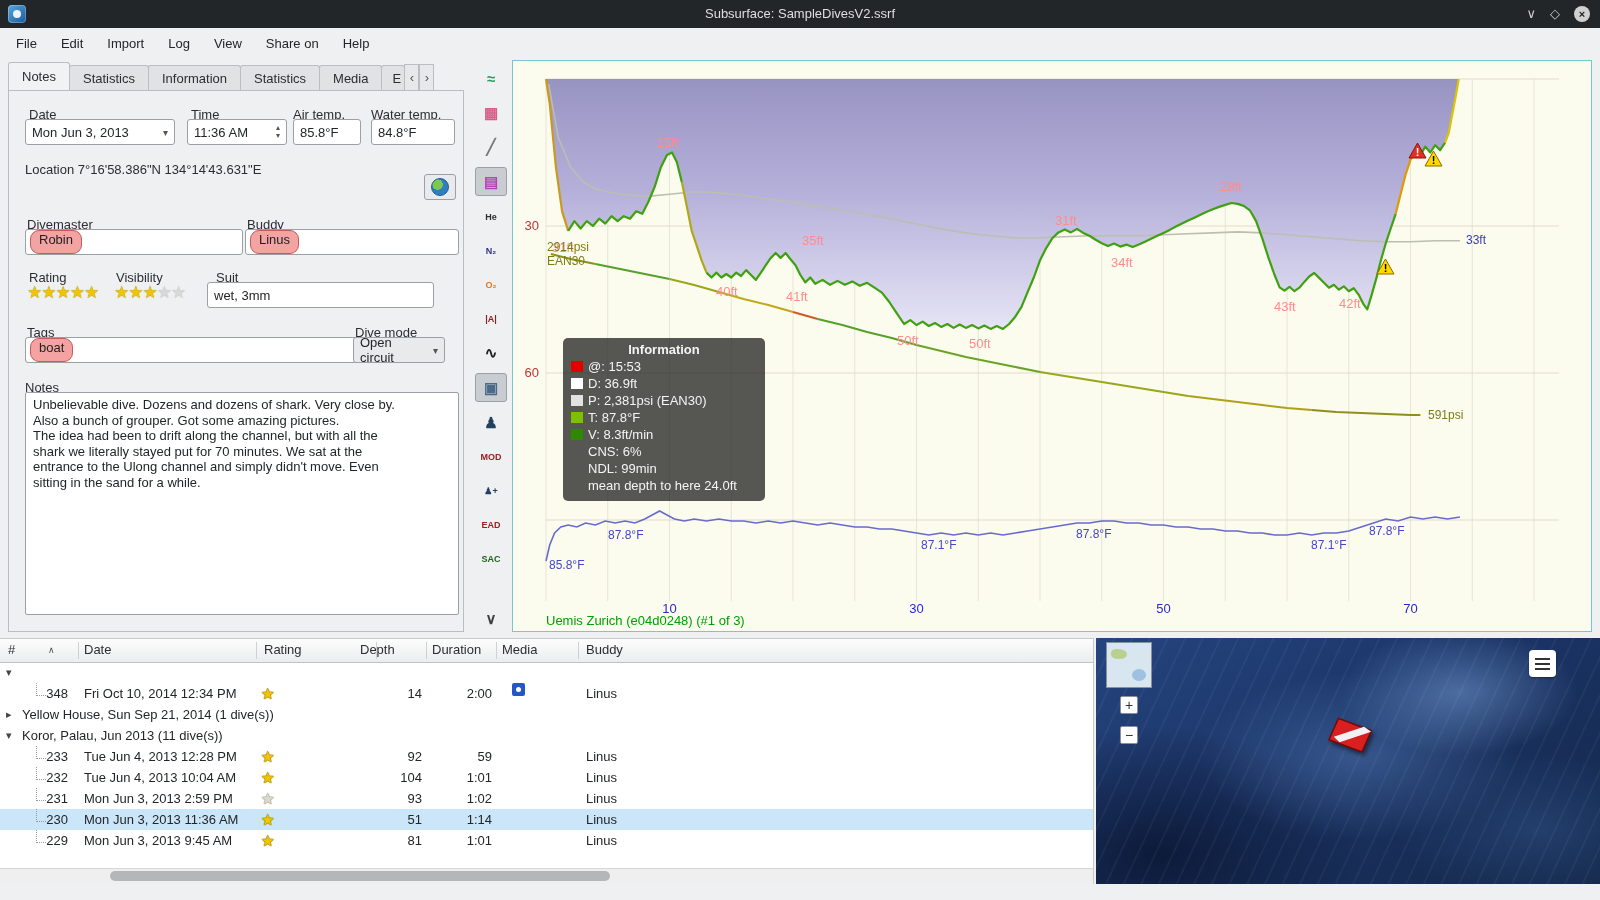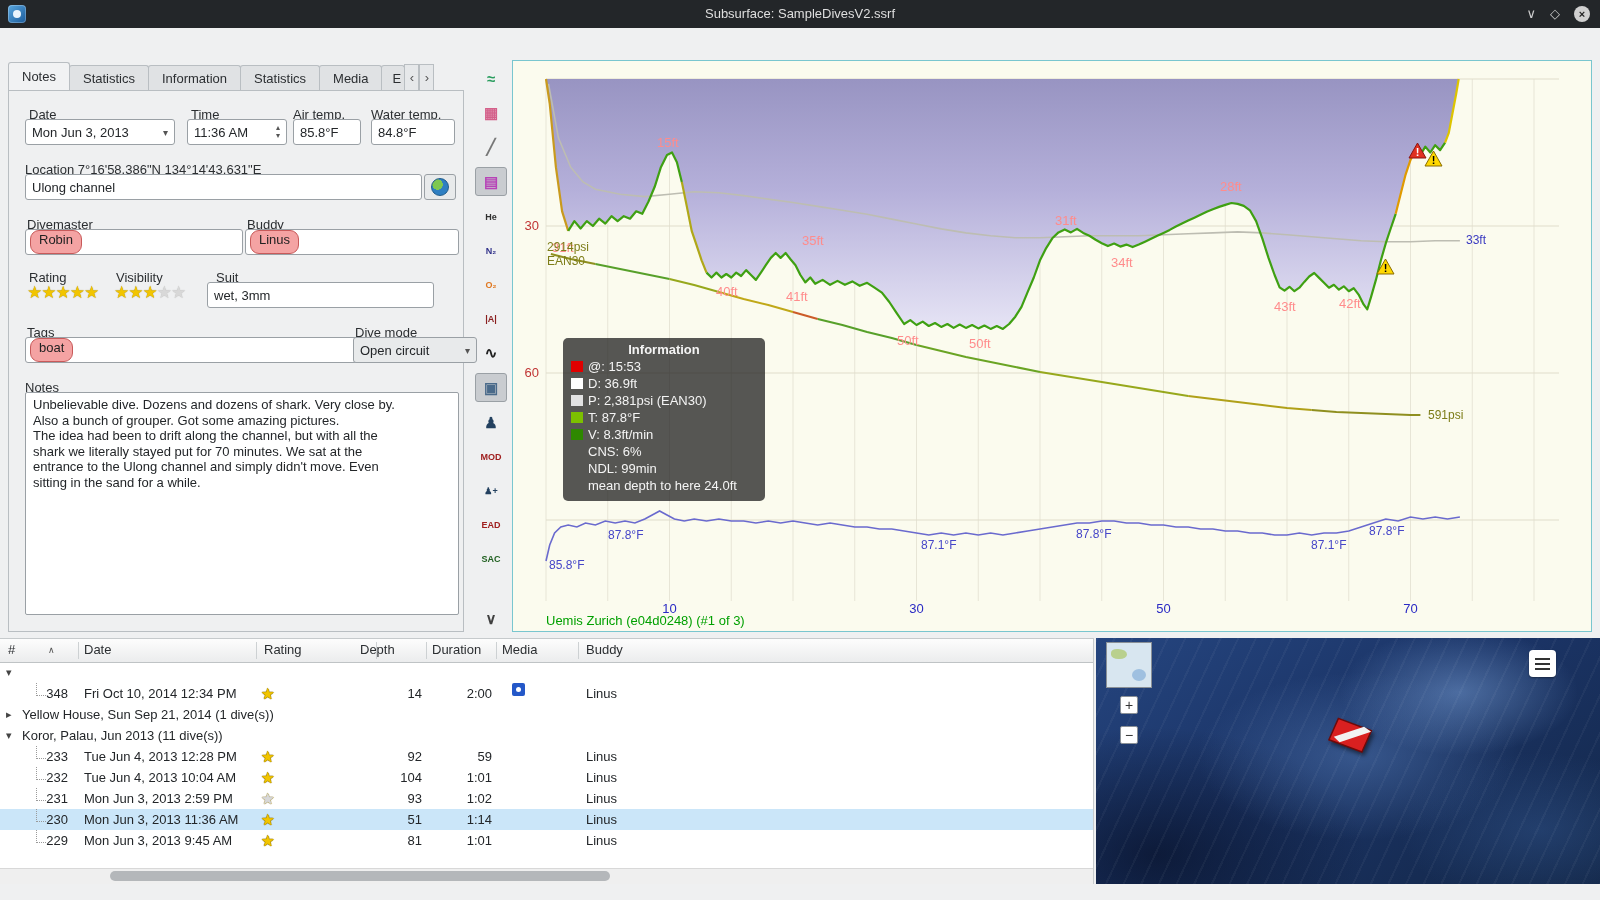--- a/index.html
+++ b/index.html
@@ -126,20 +126,29 @@
   <div class="titlebar">
     <span class="app-icon"></span>
     <span class="title">Subsurface: SampleDivesV2.ssrf</span>
     <span class="win-controls">
       <span class="wc">∨</span>
       <span class="wc">◇</span>
       <span class="close-icon">×</span>
     </span>
   </div>
 
+  <div class="menubar">
+      <span class="menu-item">File</span>
+      <span class="menu-item">Edit</span>
+      <span class="menu-item">Import</span>
+      <span class="menu-item">Log</span>
+      <span class="menu-item">View</span>
+      <span class="menu-item">Share on</span>
+      <span class="menu-item">Help</span>
+    </div>
 
   <div class="left-panel">
     <div class="tabbar">
       <span id="tabs-holder" style="display:flex;align-items:flex-end">
           <span class="tab active">Notes</span>
           <span class="tab">Statistics</span>
           <span class="tab">Information</span>
           <span class="tab">Statistics</span>
           <span class="tab">Media</span>
           <span class="tab clipped">E</span>
@@ -163,21 +172,20 @@
           </span>
       </div>
 
       <span class="flabel" style="left:284px;top:16px">Air temp.</span>
       <input class="fin" style="left: 284px; top: 28px; width: 68px;" value="85.8°F">
 
       <span class="flabel" style="left:362px;top:16px">Water temp.</span>
       <input class="fin" style="left: 362px; top: 28px; width: 84px;" value="84.8°F">
 
       <span class="flabel" style="left:16px;top:71px">Location 7°16'58.386"N 134°14'43.631"E</span>
-      <input class="fin" style="left: 16px; top: 83px; width: 397px;" value="Ulong channel">
       <div class="globe-btn" style="left:415px;top:83px">
         <span class="globe"></span>
       </div>
 
       <span class="flabel" style="left:18px;top:126px">Divemaster</span>
       <span class="flabel" style="left:238px;top:126px">Buddy</span>
       <div class="pillfield" style="left:16px;top:138px;width:218px">
         <span class="pill">Robin</span>
       </div>
       <div class="pillfield" style="left:236px;top:138px;width:214px">
@@ -189,21 +197,21 @@
       <span class="flabel" style="left:207px;top:179px">Suit</span>
       <span class="stars" style="left:18px;top:193px"><span class="star-on">★</span><span class="star-on">★</span><span class="star-on">★</span><span class="star-on">★</span><span class="star-on">★</span></span>
       <span class="stars" style="left:105px;top:193px"><span class="star-on">★</span><span class="star-on">★</span><span class="star-on">★</span><span class="star-off">★</span><span class="star-off">★</span></span>
       <input class="fin" style="left: 198px; top: 191px; width: 227px;" value="wet, 3mm">
 
       <span class="flabel" style="left:18px;top:234px">Tags</span>
       <span class="flabel" style="left:346px;top:234px">Dive mode</span>
       <div class="pillfield" style="left:16px;top:246px;width:362px">
         <span class="pill">boat</span>
       </div>
-      <div class="combo btnlike" style="left:344px;top:246px;width:124px">
+      <div class="combo btnlike" style="left:344px;top:246px;width:92px">
         <span>Open circuit</span>
         <span class="arr">▾</span>
       </div>
 
       <span class="flabel" style="left:16px;top:289px">Notes</span>
       <textarea class="notes-area" spellcheck="false" style="">Unbelievable dive. Dozens and dozens of shark. Very close by.
 Also a bunch of grouper. Got some amazing pictures.
 The idea had been to drift along the channel, but with all the
 shark we literally stayed put for 70 minutes. We sat at the
 entrance to the Ulong channel and simply didn't move. Even

